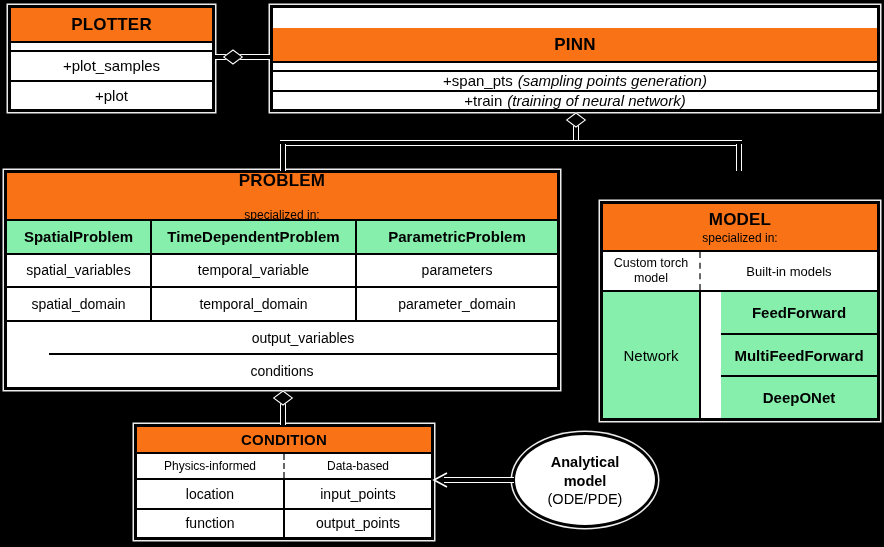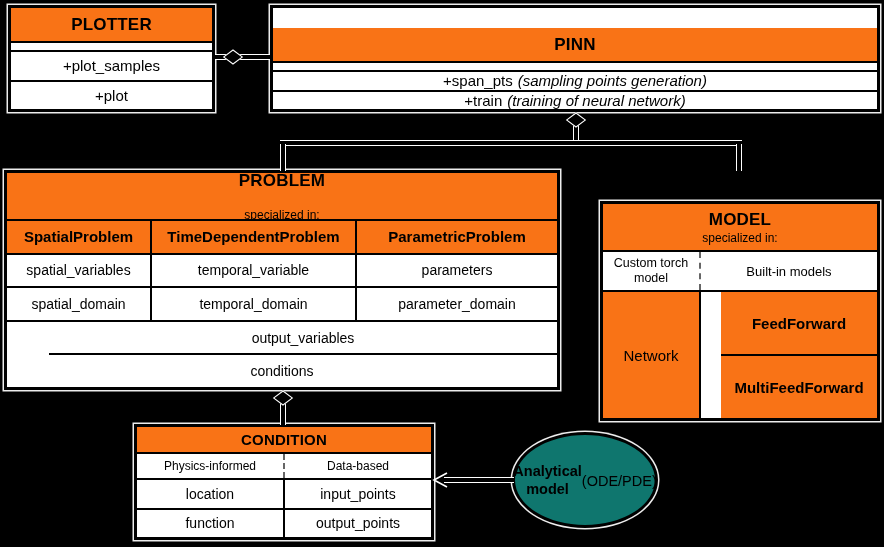--- a/index.html
+++ b/index.html
@@ -30,21 +30,21 @@
   .it { font-style:italic; margin-left:5px; }
 
   .cells { display:flex; border-bottom:2px solid #000; box-sizing:border-box; }
   .cells:last-child { border-bottom:none; }
   .cell {
     display:flex; align-items:center; justify-content:center;
     border-right:2px solid #000; box-sizing:border-box; font-size:14px;
     text-align:center;
   }
   .cell:last-child { border-right:none; }
-  .purple { background:#f97316; }
+  .purple { background:#86efac; }
   .bold   { font-weight:700; font-size:15px; }
   .dashed { border-right:2px dashed #666; }
   .small  { font-size:12.5px; line-height:1.2; }
 
   
   .p-c1 { width:145px; } .p-c2 { width:205px; } .p-c3 { flex:1; }
   
   .m-left { width:98px; } .m-right { flex:1; }
   .netwrap { flex:1; display:flex; }
   .netleft {
@@ -52,23 +52,23 @@
     display:flex; align-items:center; justify-content:center; font-size:15px;
   }
   .netright { flex:1; display:flex; flex-direction:column;padding-left:20px; }
   .netright .mrow { font-weight:700; }
   
   .c-col { flex:1; }
 
   
   .ellipse {
     position:absolute; left:512px; top:432px; width:146px; height:96px;
-    background:#0f766e; border:3.5px solid #000; border-radius:50%;
+    background:#ffffff; border:3.5px solid #000; border-radius:50%;
     box-shadow:0 0 0 1.5px #ededed; box-sizing:border-box;
-    display:flex; flex-direction:row; align-items:center; justify-content:center;
+    display:flex; flex-direction:column; align-items:center; justify-content:center;
     z-index:2;
   }
   .ell-name { font-weight:700; font-size:14.5px; width:92px; text-align:center; line-height:1.25; }
   .ell-note { font-size:14.5px; margin-top:1px; }
 
   
   .hline {
     position:absolute; height:6px; background:#000; box-sizing:border-box;
     border-top:1.5px solid #fff; border-bottom:1.5px solid #fff; z-index:3;
   }
@@ -142,20 +142,21 @@
     </div>
     <div class="cells" style="flex:0 0 40px;">
       <div class="cell dashed small m-left" style="padding:0 4px;">Custom torch model</div>
       <div class="cell m-right" style="font-size:13px;">Built-in models</div>
     </div>
     <div class="netwrap">
       <div class="netleft purple">Network</div>
       <div class="netright">
         <div class="mrow purple">FeedForward</div>
         <div class="mrow purple">MultiFeedForward</div>
+        <div class="mrow purple">DeepONet</div>
       </div>
     </div>
   </div>
 
   <div class="box" style="left:134px; top:424px; width:300px; height:116px;">
     <div class="header" style="height:25px;">
       <div class="title sm">CONDITION</div>
     </div>
     <div class="cells" style="flex:0 0 26px;">
       <div class="cell dashed c-col" style="font-size:12px;">Physics-informed</div>

